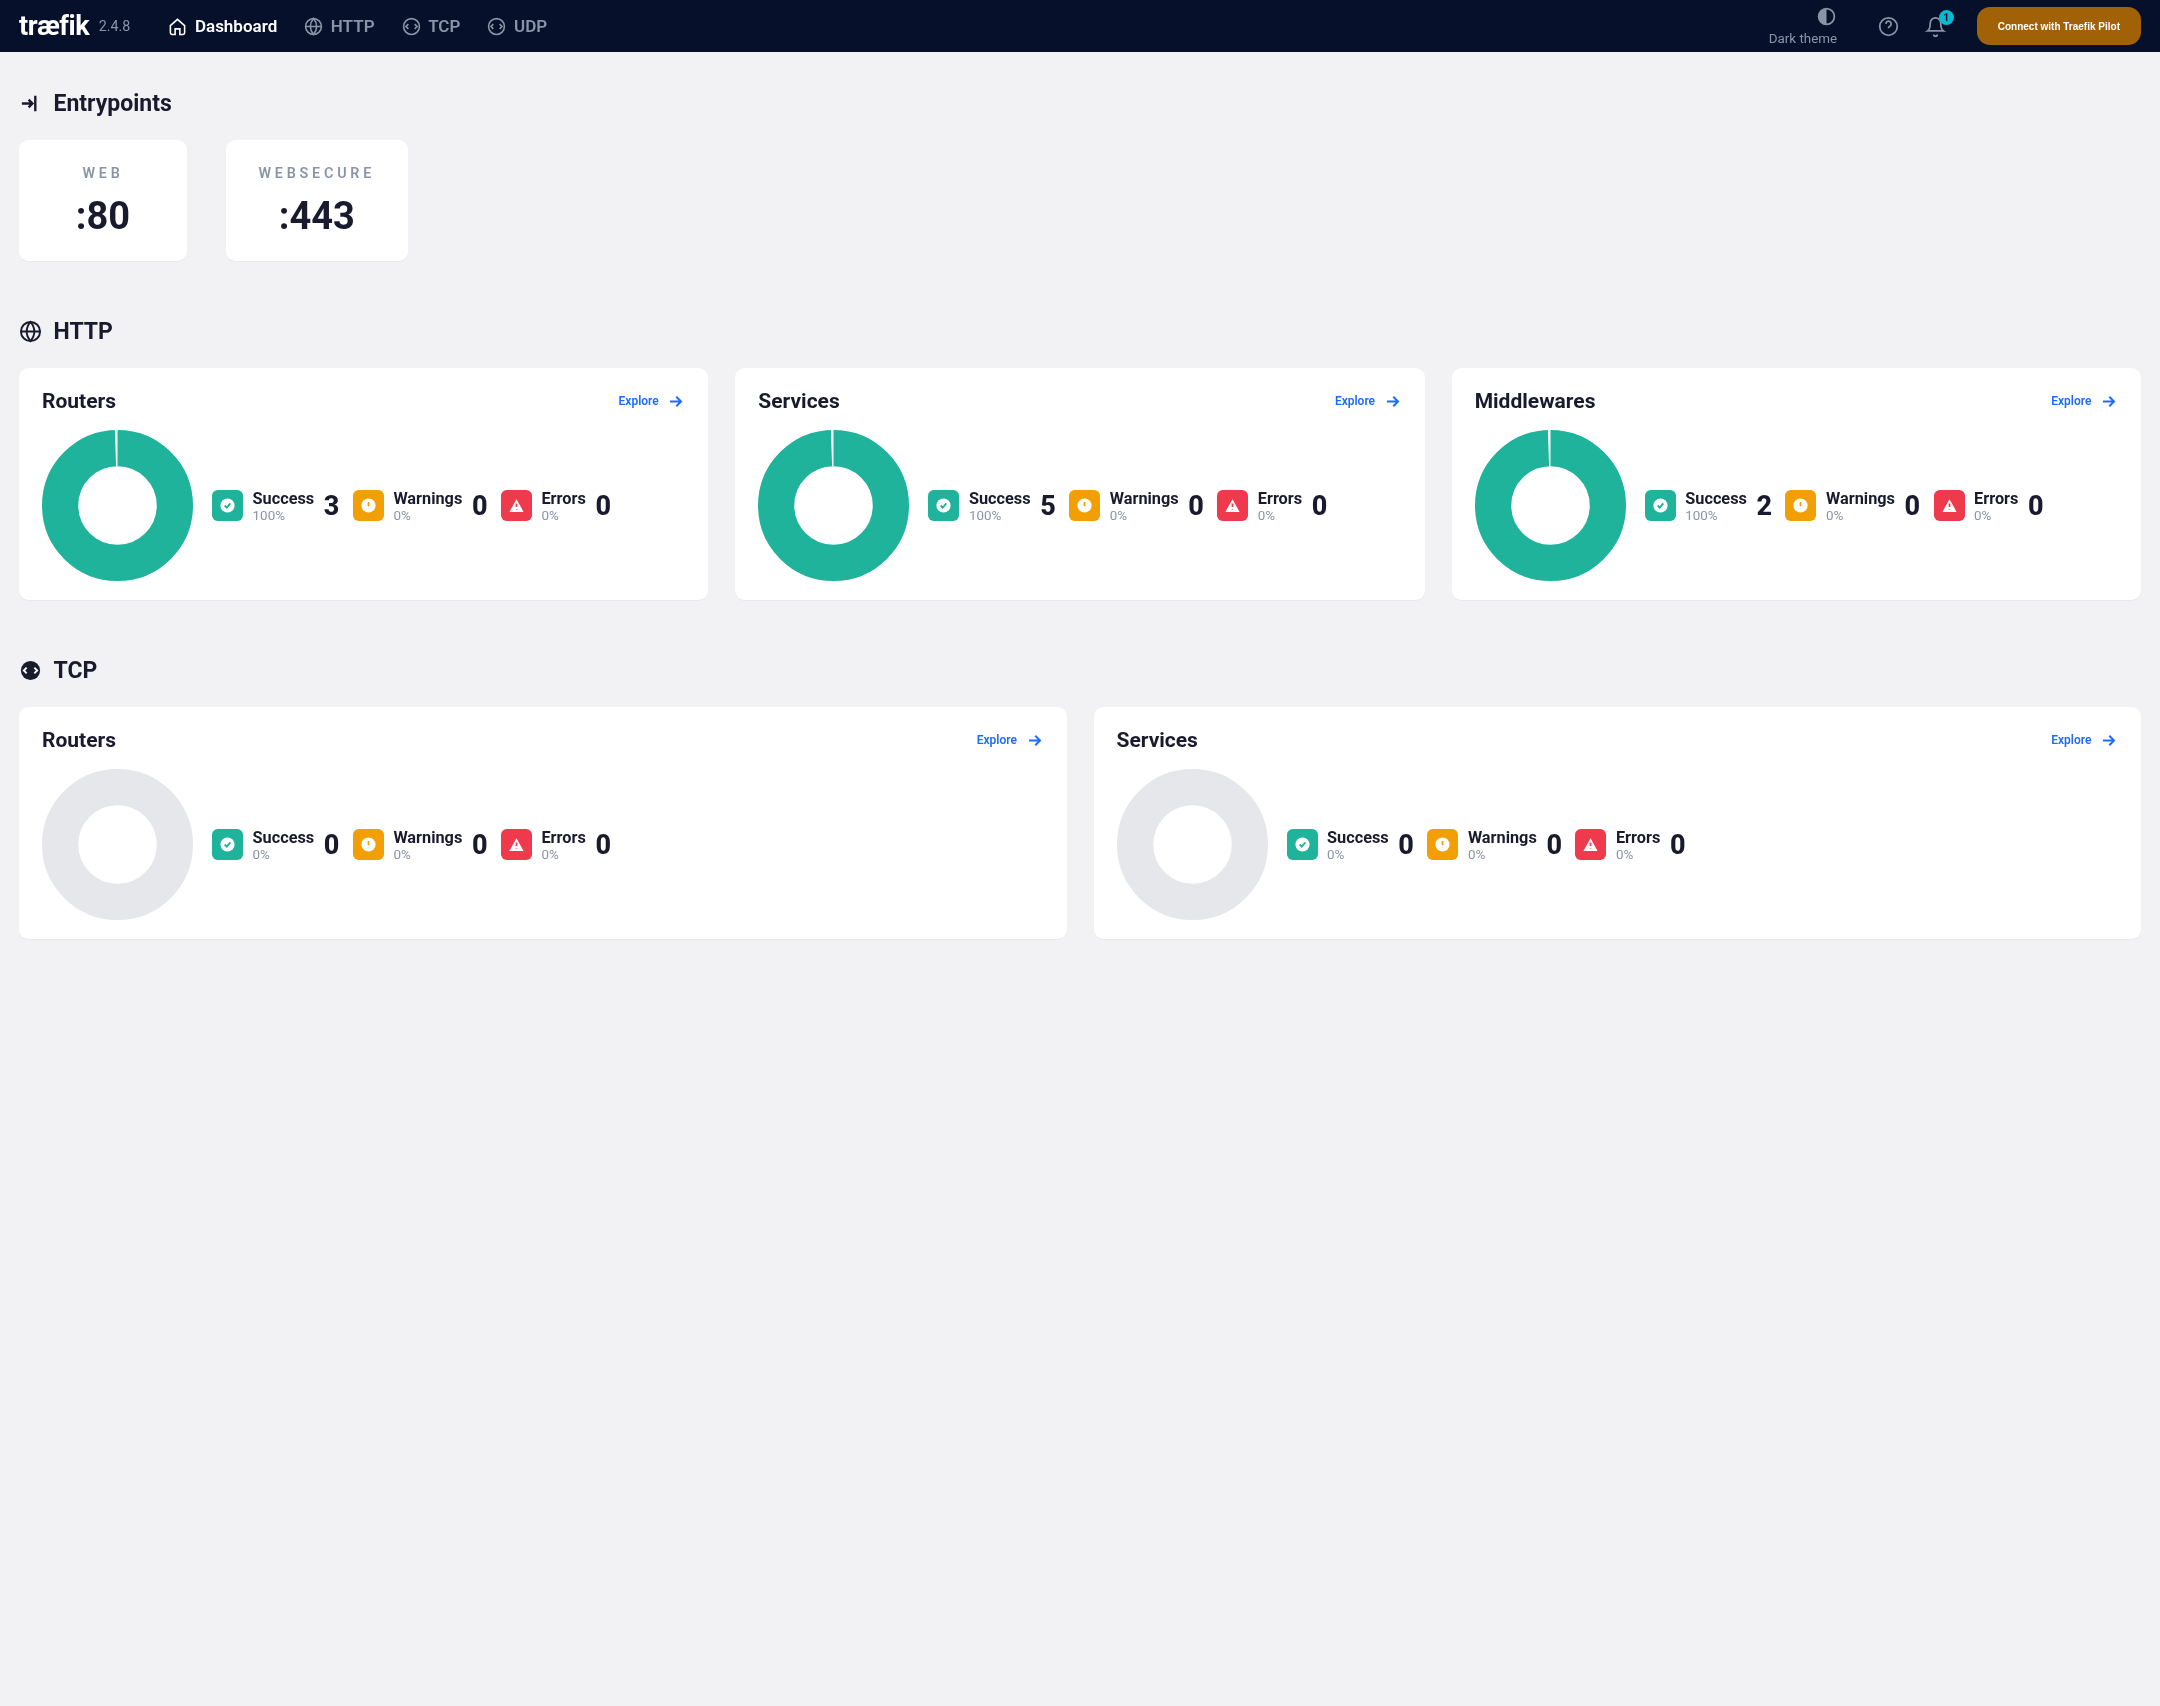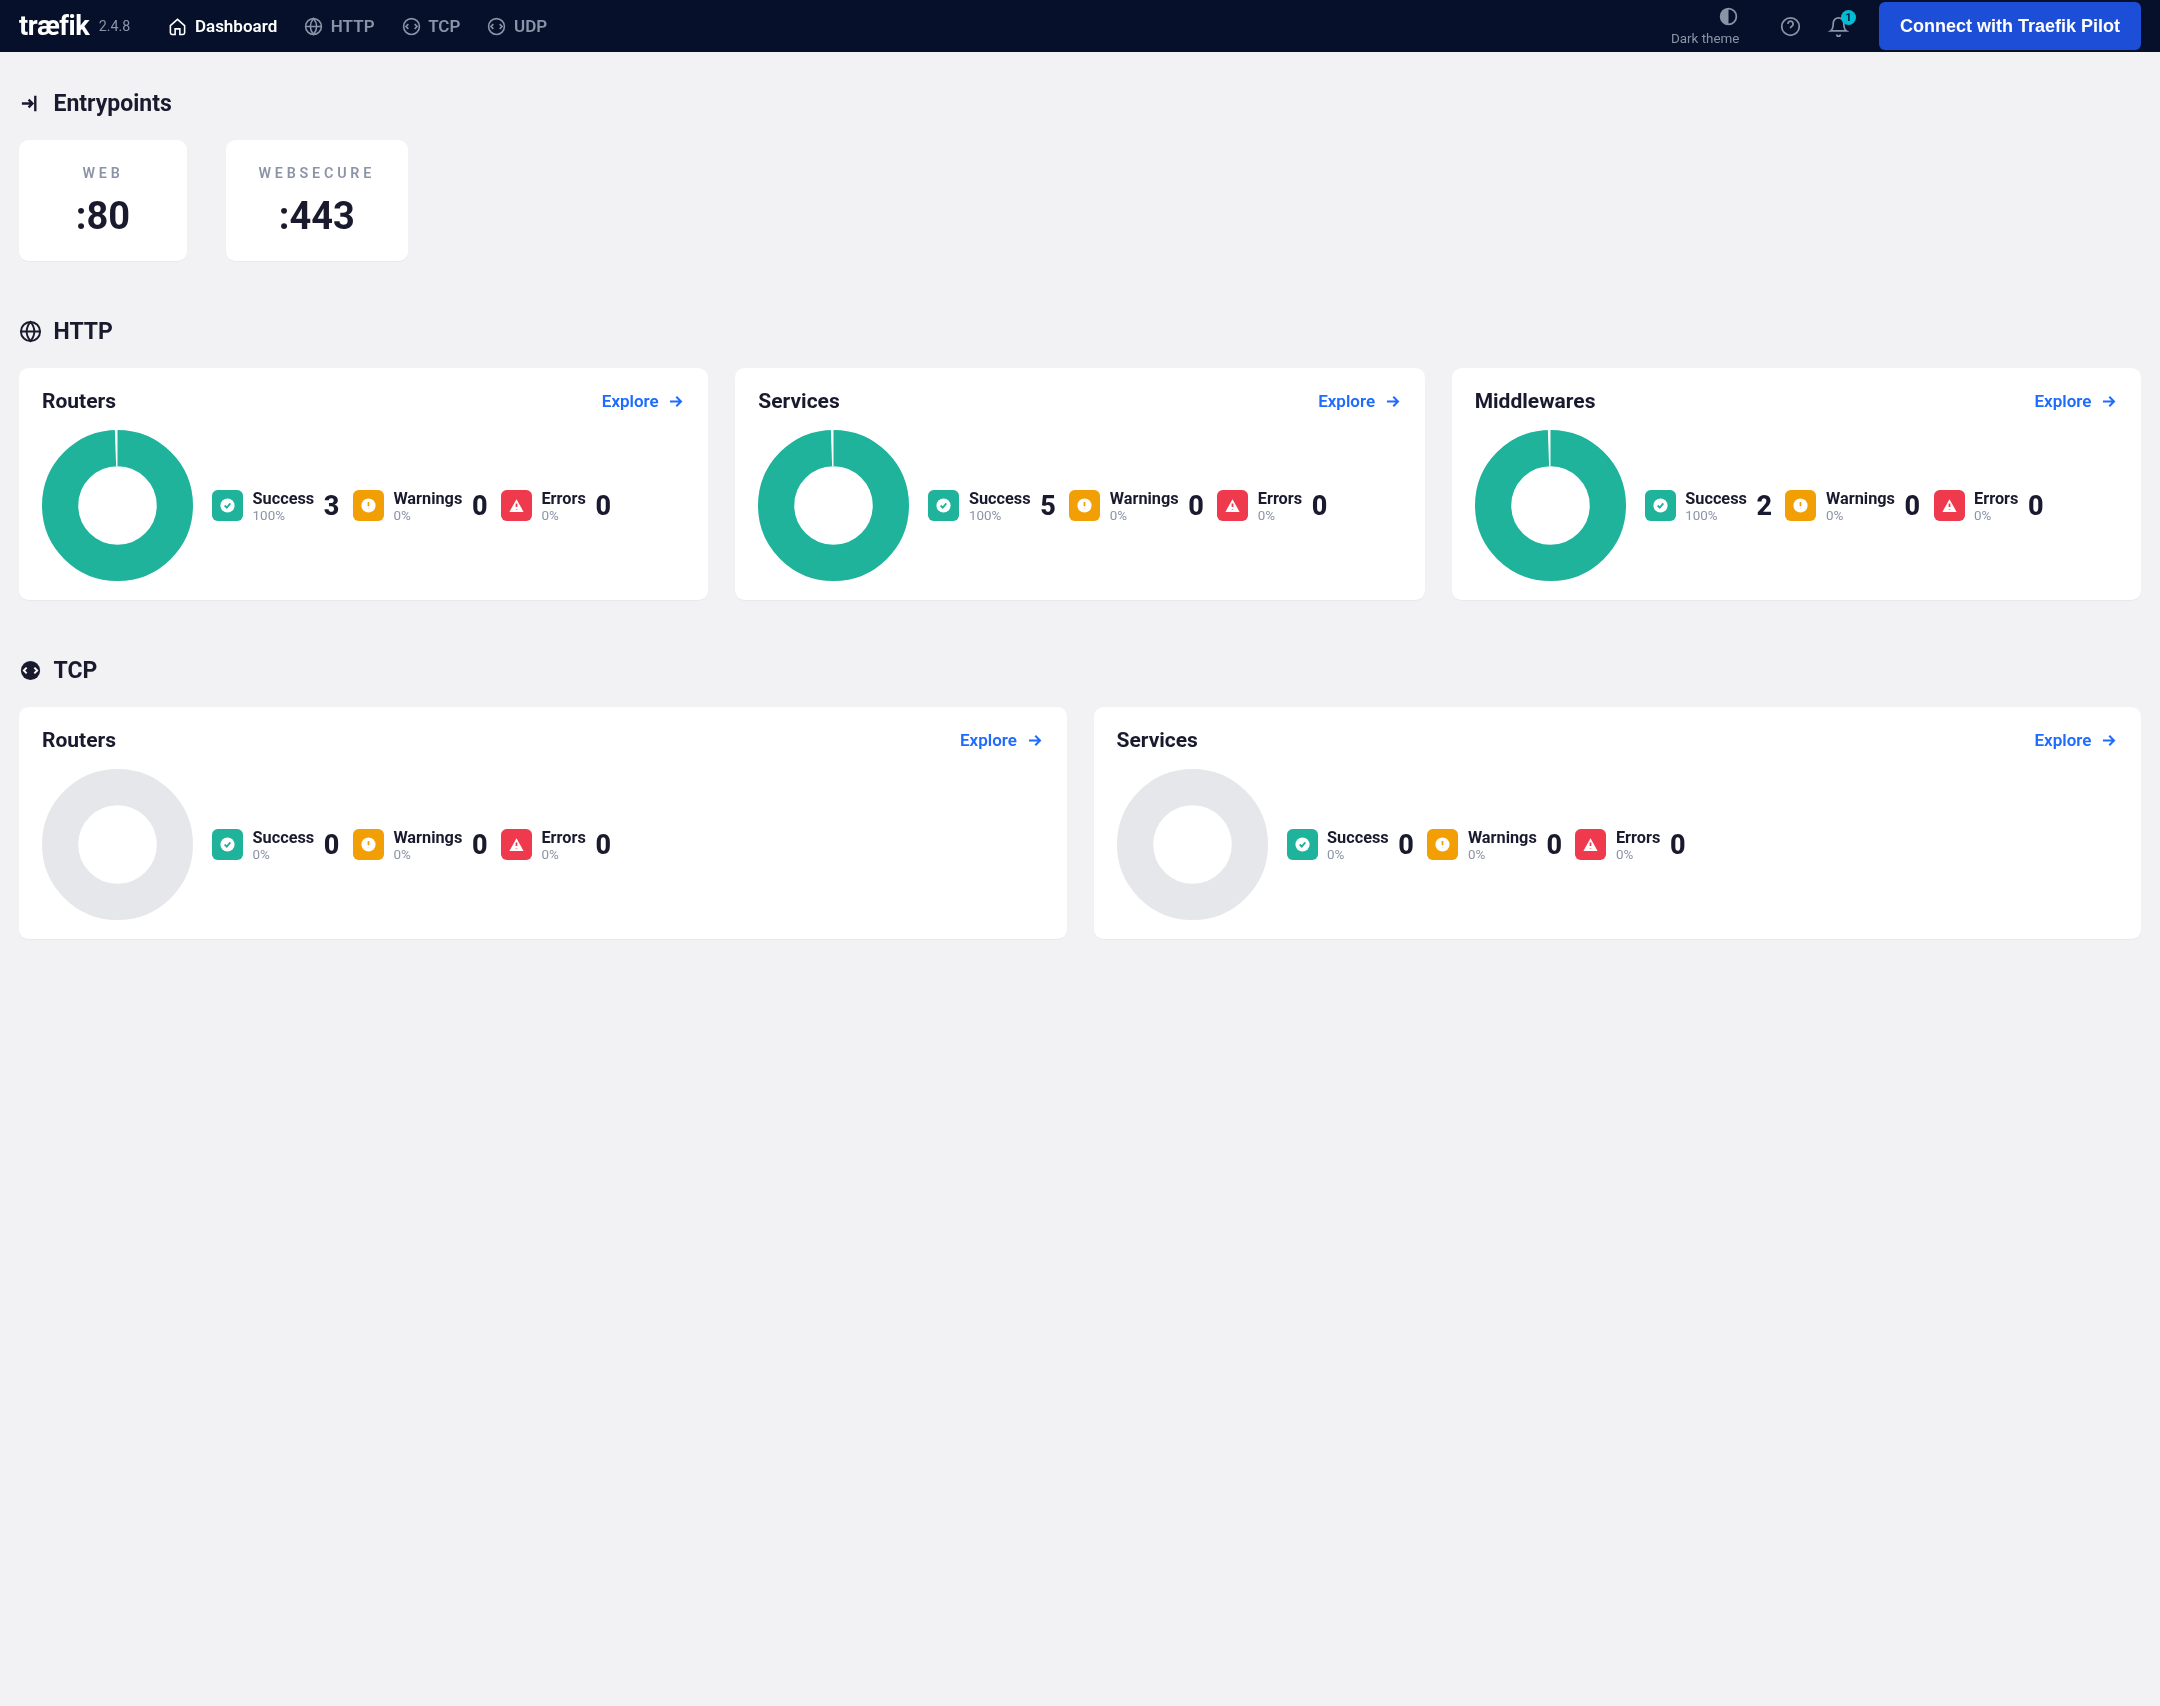--- a/index.html
+++ b/index.html
@@ -12,39 +12,39 @@
 .nav { display: flex; align-items: center; gap: 27px; }
 .nav-item { display: flex; align-items: center; gap: 7.6px; color: #8b94a7; font-size: 17px; font-weight: 600; cursor: pointer; }
 .nav-item.active { color: #fff; }
 .nav-icon { width: 19px; height: 19px; display: inline-flex; align-items: center; justify-content: center; }
 .spacer { flex: 1; }
 .theme-toggle { display: flex; flex-direction: column; align-items: flex-end; color: #8b94a7; font-size: 13.4px; margin: 0 27px; }
 .theme-icon { width: 21px; height: 21px; margin-bottom: 3.8px; }
 .header-icon { width: 21px; height: 21px; color: #8b94a7; margin: 0 13.4px; position: relative; cursor: pointer; }
 .notif-wrap { position: relative; }
 .notif-badge { position: absolute; top: -5.7px; right: -7.6px; background: #00bcd4; color: #06102a; border-radius: 50%; width: 15.3px; height: 15.3px; font-size: 10.5px; font-weight: 700; display: flex; align-items: center; justify-content: center; }
-.pilot-btn { background: #1d4ed8; color: #fff; border: none; border-radius: 6px; padding: 13.4px 21px; font-size: 18px; font-weight: 600; cursor: pointer; margin-left: 17px; }
+.pilot-btn { background: #a16207; color: #fff; border: none; border-radius: 13px; padding: 13.4px 21px; font-size: 10px; font-weight: 600; cursor: pointer; margin-left: 17px; }
 
 
 .content { padding: 38px 19px; }
 .section-header { display: flex; align-items: center; gap: 11.5px; font-size: 23px; font-weight: 700; margin-bottom: 23px; }
 .section-icon { width: 23px; height: 23px; }
 
 
 .entrypoints-row { display: flex; gap: 39px; margin-bottom: 57px; }
 .ep-card { background: #fff; border-radius: 9.6px; padding: 25px 32.5px 23px; text-align: center; min-width: 168px; box-shadow: 0 1px 1px rgba(0,0,0,0.04); }
 .ep-name { color: #8b94a7; font-size: 14.3px; font-weight: 600; letter-spacing: 3.8px; margin-bottom: 13.4px; }
 .ep-port { font-size: 38px; font-weight: 700; }
 
 
 .cards-row { display: flex; gap: 27px; margin-bottom: 57px; }
 .stat-card { background: #fff; border-radius: 9.6px; padding: 21px 23px 19px; flex: 1; box-shadow: 0 1px 1px rgba(0,0,0,0.04); }
 .stat-card-head { display: flex; justify-content: space-between; align-items: center; margin-bottom: 17px; }
 .stat-title { font-size: 21px; font-weight: 700; }
-.explore { color: #1e6bff; font-size: 17px; font-weight: 600; display: flex; align-items: center; gap: 7.6px; cursor: pointer; }
+.explore { color: #1e6bff; font-size: 12px; font-weight: 600; display: flex; align-items: center; gap: 7.6px; cursor: pointer; }
 .stat-body { display: flex; align-items: center; gap: 19px; }
 .donut { width: 151px; height: 151px; position: relative; flex-shrink: 0; }
 .donut svg { width: 100%; height: 100%; transform: rotate(-90deg); }
 .stat-rows { flex: 1; display: flex; flex-direction: row; gap: 13.4px; }
 .stat-row { display: flex; align-items: center; gap: 9.6px; }
 .badge { width: 31px; height: 31px; border-radius: 5.7px; display: flex; align-items: center; justify-content: center; flex-shrink: 0; }
 .badge.success { background: #1eb39a; }
 .badge.warning { background: #f29f05; }
 .badge.error { background: #ee3a4c; }
 .stat-labels { flex: 1; }

